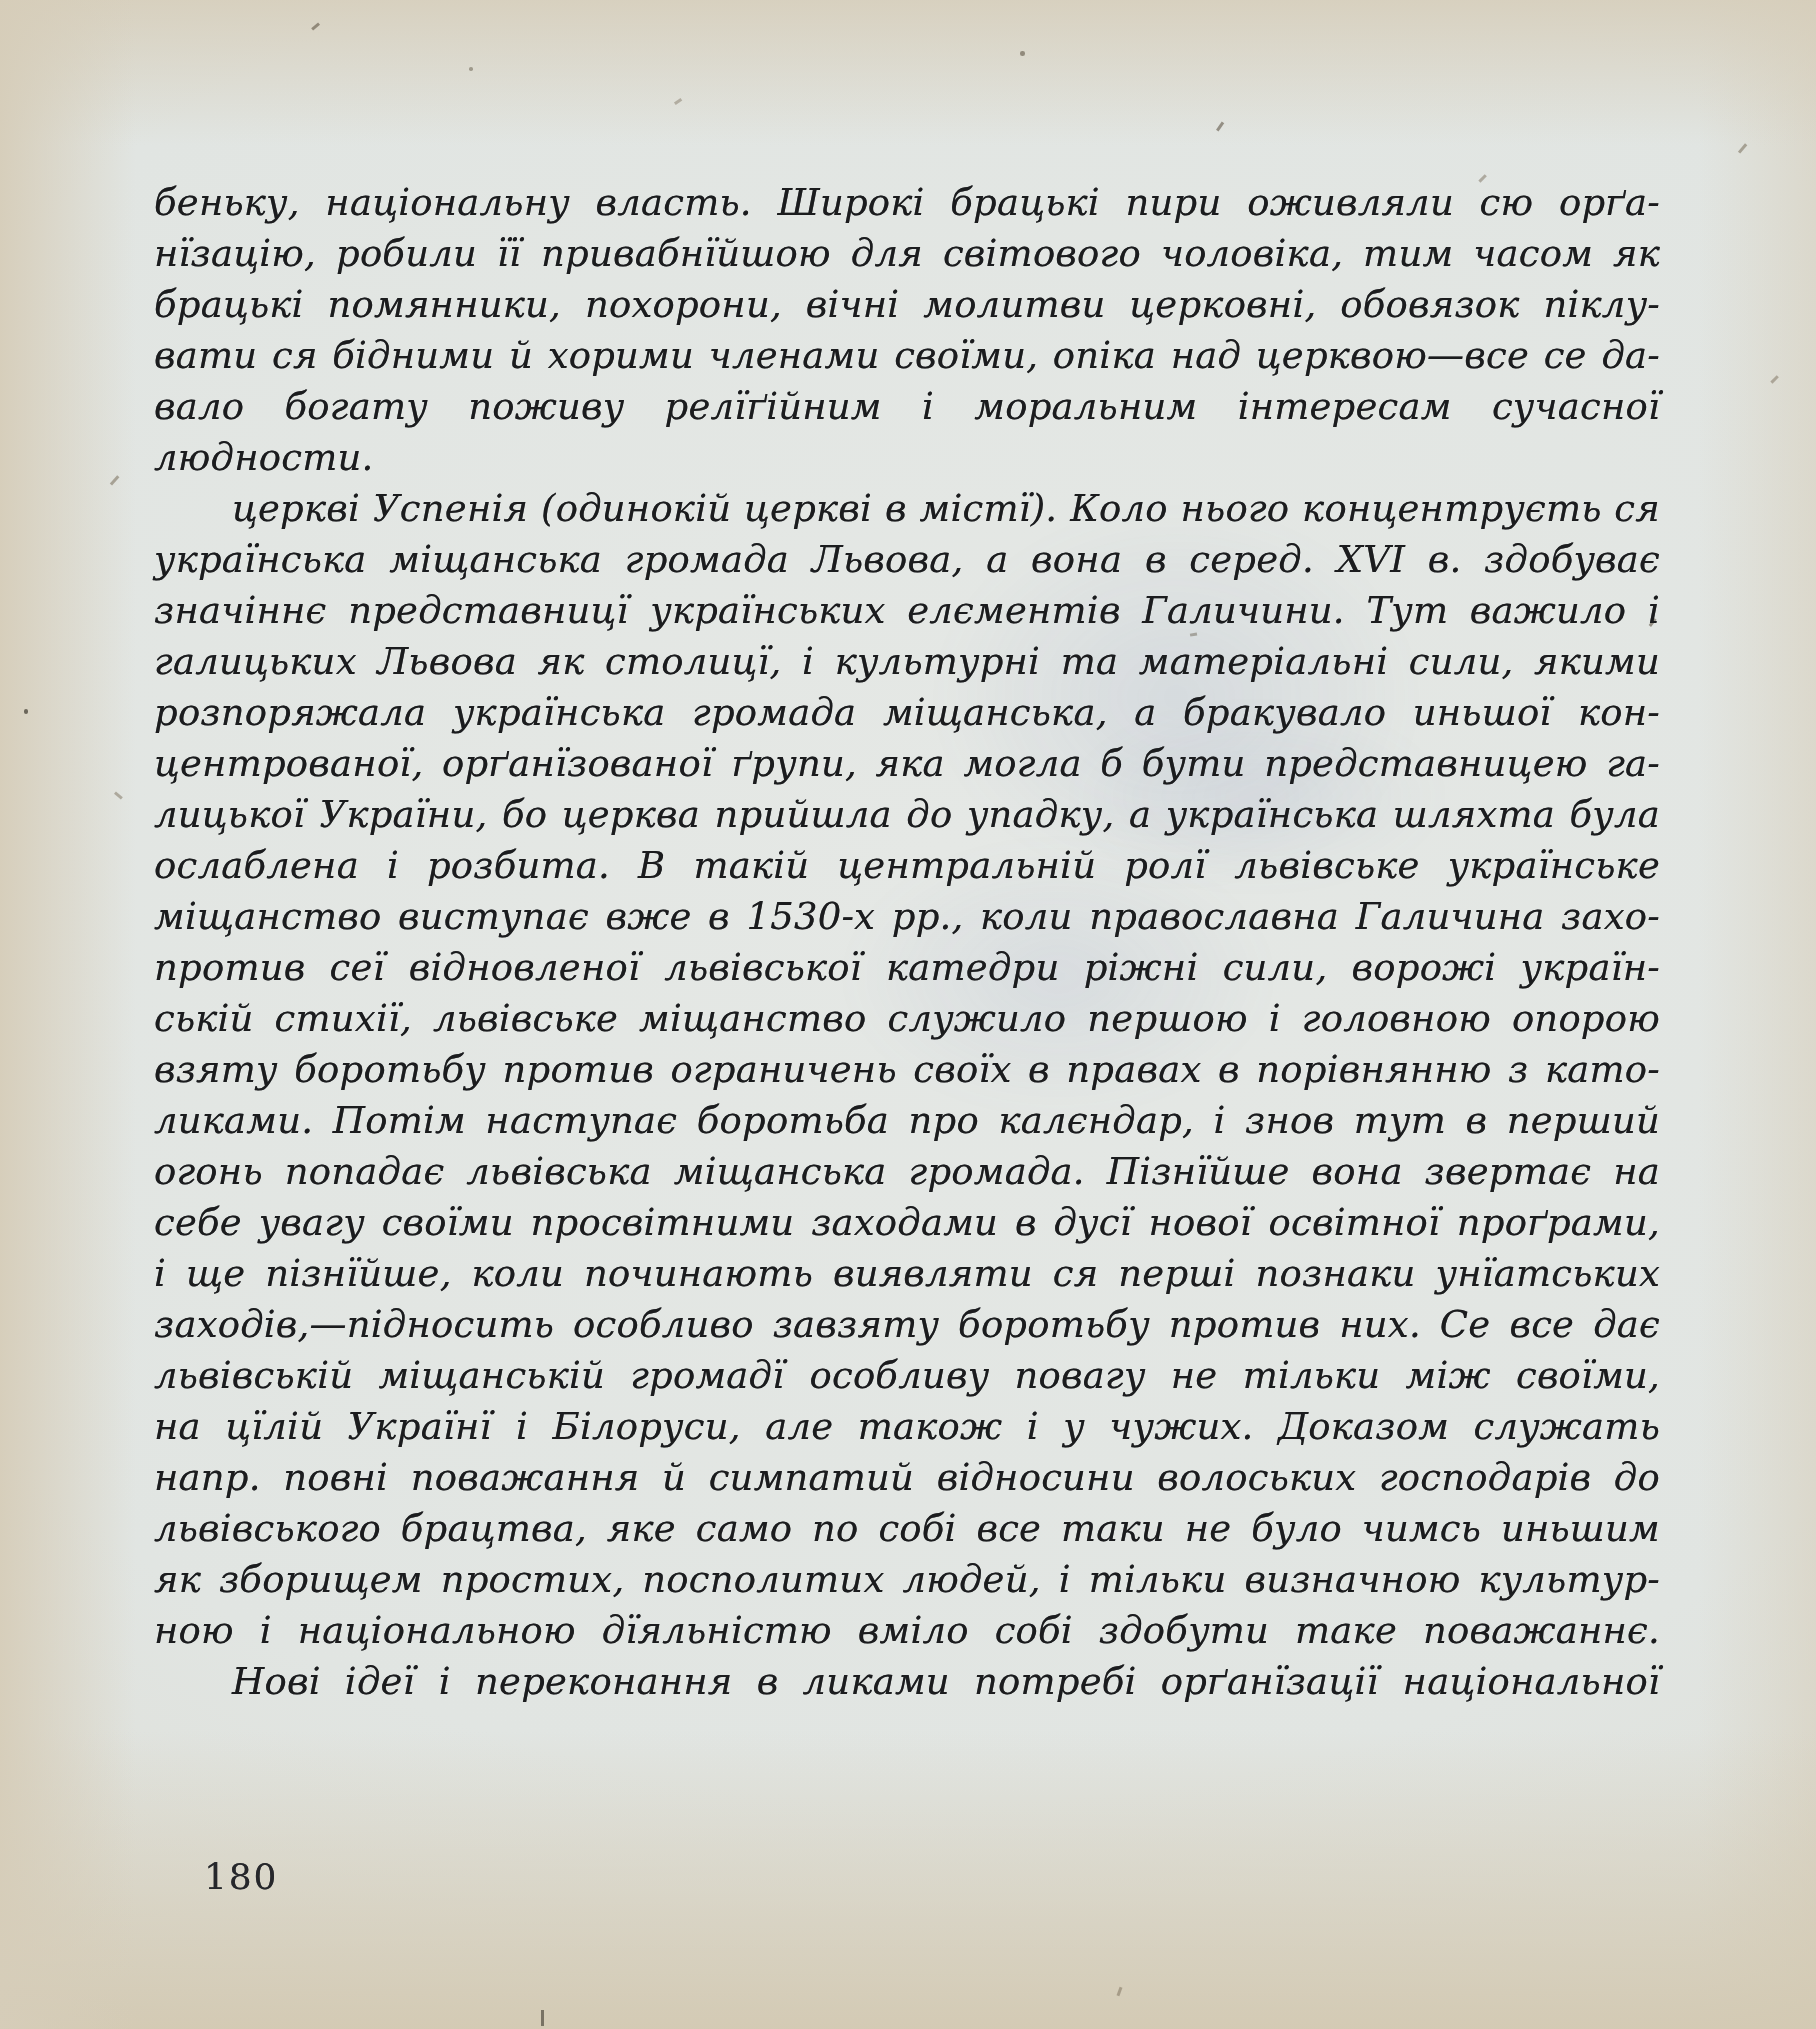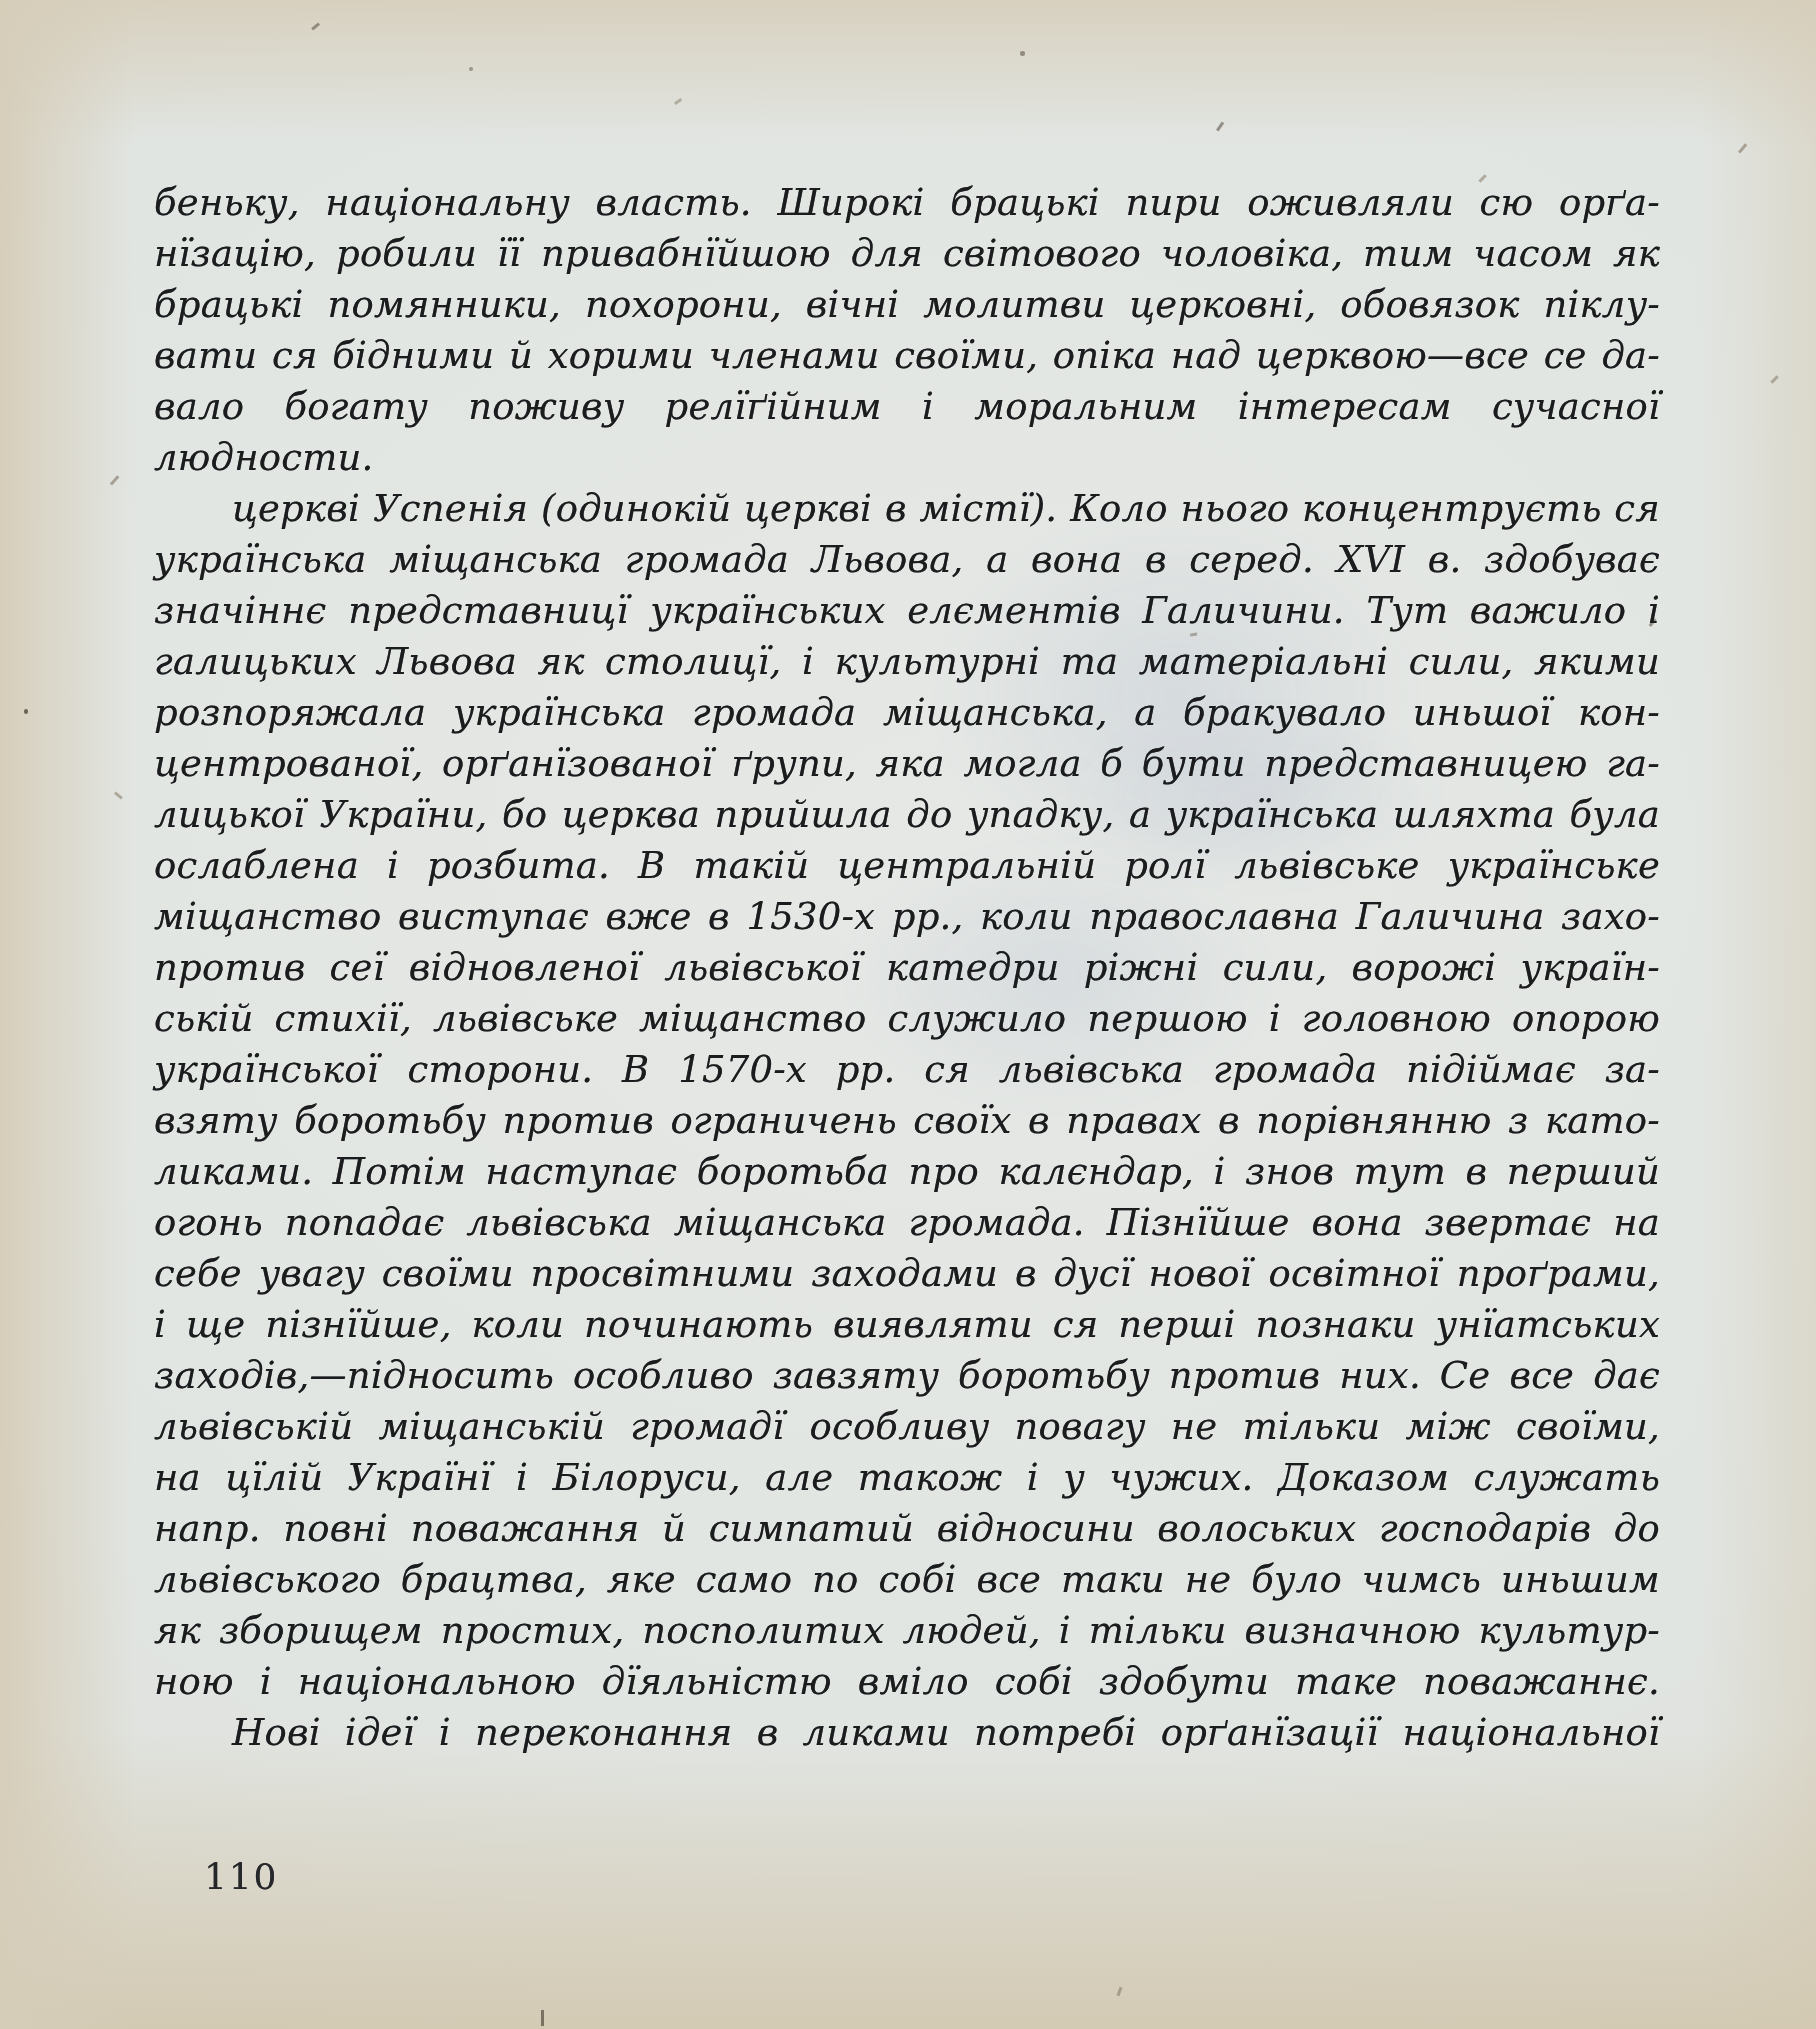--- a/index.html
+++ b/index.html
@@ -124,34 +124,33 @@
         <div class="line">українська міщанська громада Львова, а вона в серед. XVI в. здобуває</div>
         <div class="line">значіннє представницї українських елєментів Галичини. Тут важило і</div>
         <div class="line">галицьких Львова як столицї, і культурні та матеріальні сили, якими</div>
         <div class="line">розпоряжала українська громада міщанська, а бракувало иньшої кон-</div>
         <div class="line">центрованої, орґанїзованої ґрупи, яка могла б бути представницею га-</div>
         <div class="line">лицької України, бо церква прийшла до упадку, а українська шляхта була</div>
         <div class="line">ослаблена і розбита. В такій центральній ролї львівське українське</div>
         <div class="line">міщанство виступає вже в 1530-х рр., коли православна Галичина захо-</div>
         <div class="line">против сеї відновленої львівської катедри ріжні сили, ворожі україн-</div>
         <div class="line">ській стихії, львівське міщанство служило першою і головною опорою</div>
-        <div class="line">української сторони. В 1570-х рр. ся львівська громада підіймає за-</div>
         <div class="line">взяту боротьбу против ограничень своїх в правах в порівнянню з като-</div>
         <div class="line">ликами. Потім наступає боротьба про калєндар, і знов тут в перший</div>
         <div class="line">огонь попадає львівська міщанська громада. Пізнїйше вона звертає на</div>
         <div class="line">себе увагу своїми просвітними заходами в дусї нової освітної проґрами,</div>
         <div class="line">і ще пізнїйше, коли починають виявляти ся перші познаки унїатських</div>
         <div class="line">заходів,—підносить особливо завзяту боротьбу против них. Се все дає</div>
         <div class="line">львівській міщанській громадї особливу повагу не тільки між своїми,</div>
         <div class="line">на цїлій Українї і Білоруси, але також і у чужих. Доказом служать</div>
         <div class="line">напр. повні поважання й симпатий відносини волоських господарів до</div>
         <div class="line">львівського брацтва, яке само по собі все таки не було чимсь иньшим</div>
         <div class="line">як зборищем простих, посполитих людей, і тільки визначною культур-</div>
         <div class="line">ною і національною дїяльністю вміло собі здобути таке поважаннє.</div>
       </div>
       <div class="paragraph indent">
         <div class="line">Нові ідеї і переконання в ликами потребі орґанїзації національної</div>
       </div>
     </div>
 
-  <div class="page-number">110</div>
+  <div class="page-number">180</div>
 </div>
 
 
 </body></html>

